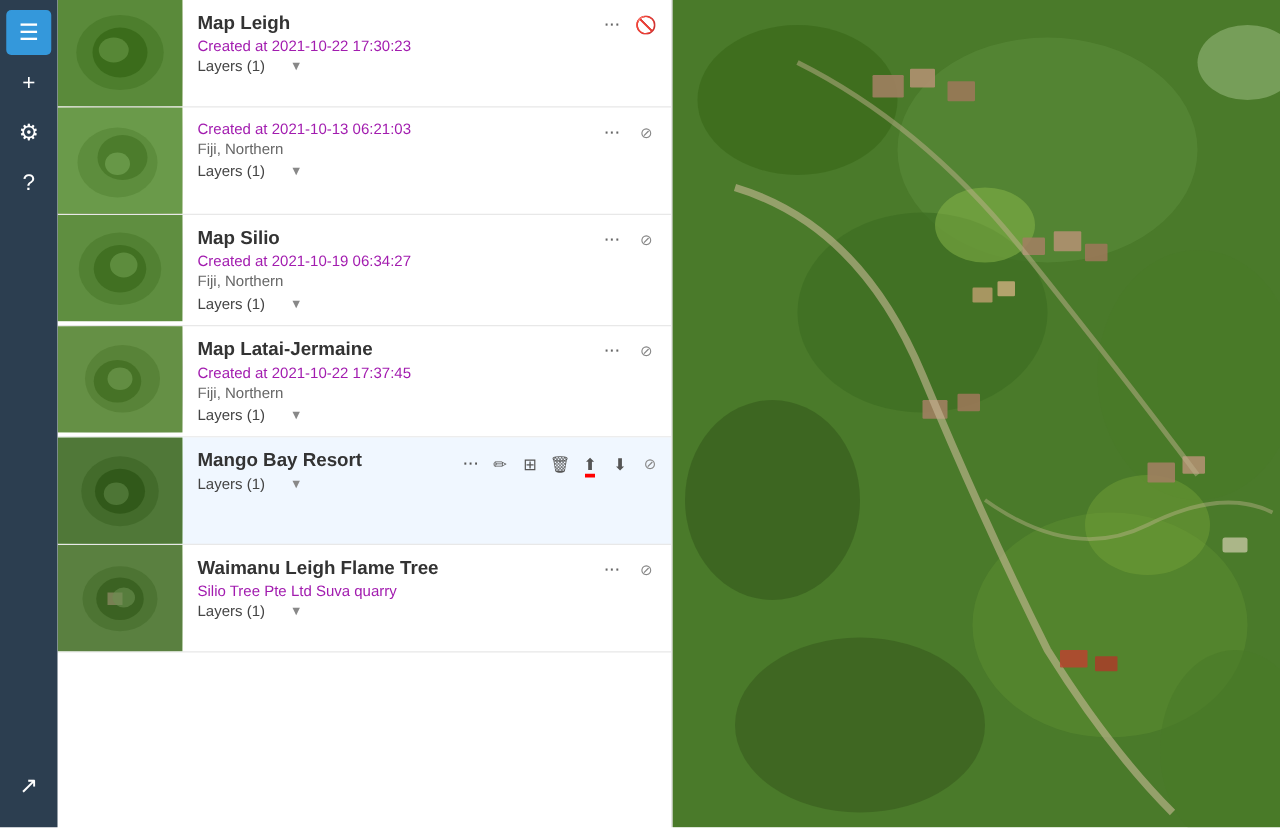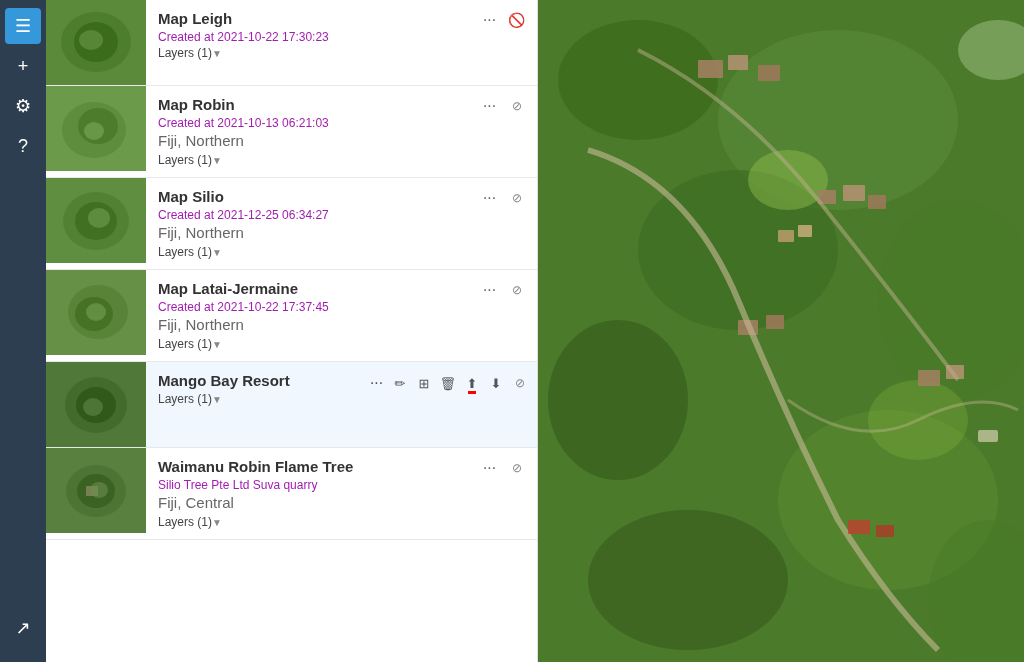--- a/index.html
+++ b/index.html
@@ -79,28 +79,28 @@
       font-weight: bold;
       color: #333;
       margin-bottom: 3px;
     }
     .map-date {
       font-size: 12px;
       color: #a21caf;
       margin-bottom: 2px;
     }
     .map-location {
-      font-size: 15px;
+      font-size: 12px;
       color: #666;
       margin-bottom: 4px;
     }
     .map-layers {
       display: flex;
       align-items: center;
-      gap: 0;
+      gap: 20px;
       font-size: 12px;
       color: #444;
       cursor: pointer;
     }
     .map-layers .chevron {
       font-size: 10px;
       color: #888;
     }
 
     
@@ -230,21 +230,20 @@
   <div class="map-item">
     <div class="map-thumb thumb-2">
       <svg width="100" height="85" viewBox="0 0 100 85">
         <rect width="100" height="85" fill="#6a9a4a"></rect>
         <ellipse cx="48" cy="44" rx="32" ry="28" fill="#5a8a3a" opacity="0.8"></ellipse>
         <ellipse cx="52" cy="40" rx="20" ry="18" fill="#4a7a2a" opacity="0.9"></ellipse>
         <ellipse cx="48" cy="45" rx="10" ry="9" fill="#7aaa5a" opacity="0.6"></ellipse>
       </svg>
     </div>
     <div class="map-info">
-      <div class="map-name">Map Robin</div>
       <div class="map-date">Created at 2021-10-13 06:21:03</div>
       <div class="map-location">Fiji, Northern</div>
       <div class="map-layers">
         <span>Layers (1)</span>
         <span class="chevron">▼</span>
       </div>
     </div>
     <div class="map-actions">
       <div class="action-btn dots-btn" title="More options">···</div>
       <div class="action-btn" title="Hide">
@@ -257,21 +256,21 @@
     <div class="map-thumb thumb-3">
       <svg width="100" height="85" viewBox="0 0 100 85">
         <rect width="100" height="85" fill="#5f8e40"></rect>
         <ellipse cx="50" cy="43" rx="33" ry="29" fill="#4f7e30" opacity="0.8"></ellipse>
         <ellipse cx="50" cy="43" rx="21" ry="19" fill="#3f6e20" opacity="0.9"></ellipse>
         <ellipse cx="53" cy="40" rx="11" ry="10" fill="#6f9e50" opacity="0.6"></ellipse>
       </svg>
     </div>
     <div class="map-info">
       <div class="map-name">Map Silio</div>
-      <div class="map-date">Created at 2021-12-25 06:34:27</div>
+      <div class="map-date">Created at 2021-10-19 06:34:27</div>
       <div class="map-location">Fiji, Northern</div>
       <div class="map-layers">
         <span>Layers (1)</span>
         <span class="chevron">▼</span>
       </div>
     </div>
     <div class="map-actions">
       <div class="action-btn dots-btn" title="More options">···</div>
       <div class="action-btn" title="Hide">
         <span style="font-size:12px; color:#888">⊘</span>
@@ -342,23 +341,22 @@
     <div class="map-thumb thumb-6">
       <svg width="100" height="85" viewBox="0 0 100 85">
         <rect width="100" height="85" fill="#5a8040"></rect>
         <ellipse cx="50" cy="43" rx="30" ry="26" fill="#4a7030" opacity="0.8"></ellipse>
         <ellipse cx="50" cy="43" rx="19" ry="17" fill="#3a6020" opacity="0.9"></ellipse>
         <rect x="40" y="38" width="12" height="10" fill="#888860" opacity="0.8"></rect>
         <ellipse cx="53" cy="42" rx="9" ry="8" fill="#6a9050" opacity="0.6"></ellipse>
       </svg>
     </div>
     <div class="map-info">
-      <div class="map-name">Waimanu Robin Flame Tree</div>
+      <div class="map-name">Waimanu Leigh Flame Tree</div>
       <div class="map-date">Silio Tree Pte Ltd Suva quarry</div>
-      <div class="map-location">Fiji, Central</div>
       <div class="map-layers">
         <span>Layers (1)</span>
         <span class="chevron">▼</span>
       </div>
     </div>
     <div class="map-actions">
       <div class="action-btn dots-btn" title="More options">···</div>
       <div class="action-btn" title="Hide">
         <span style="font-size:12px; color:#888">⊘</span>
       </div>

